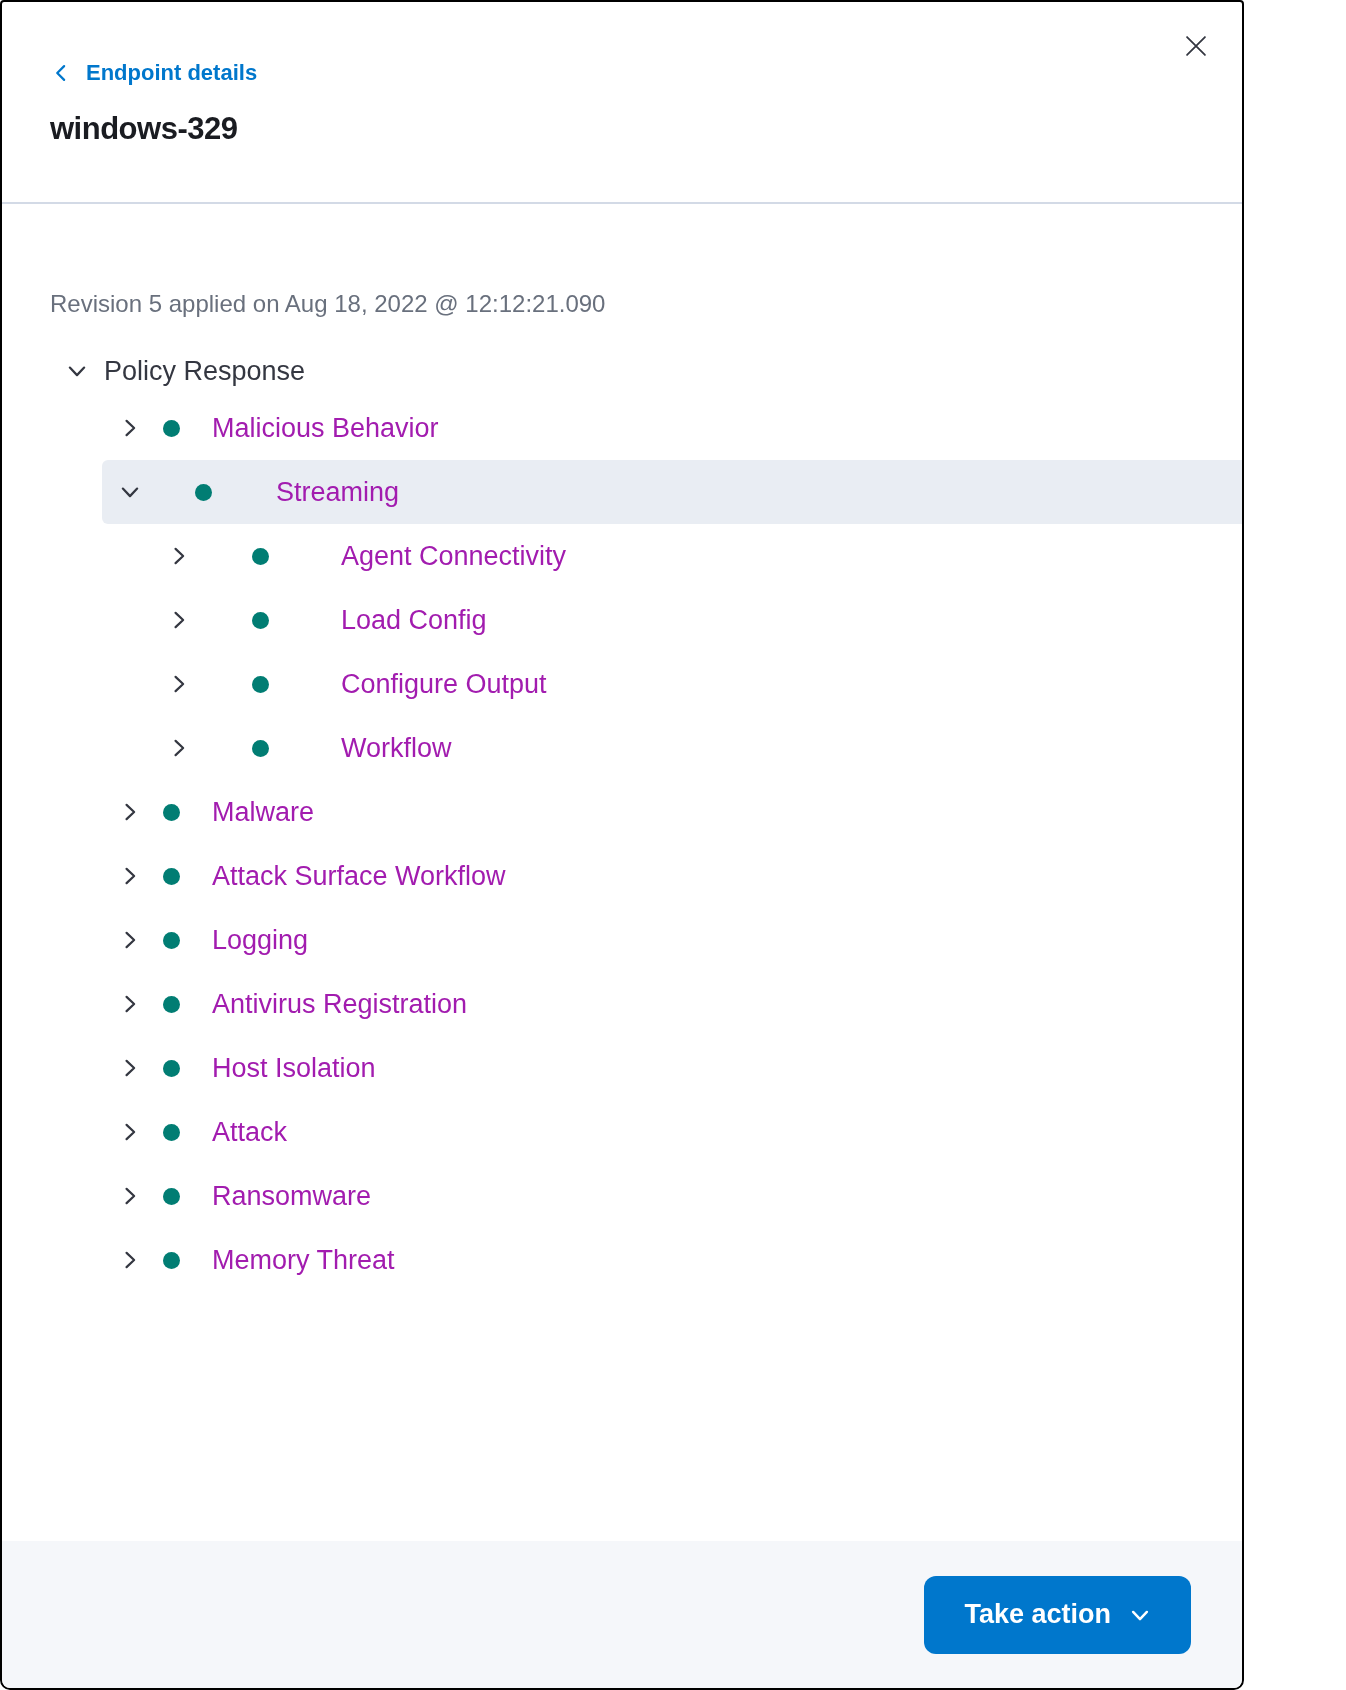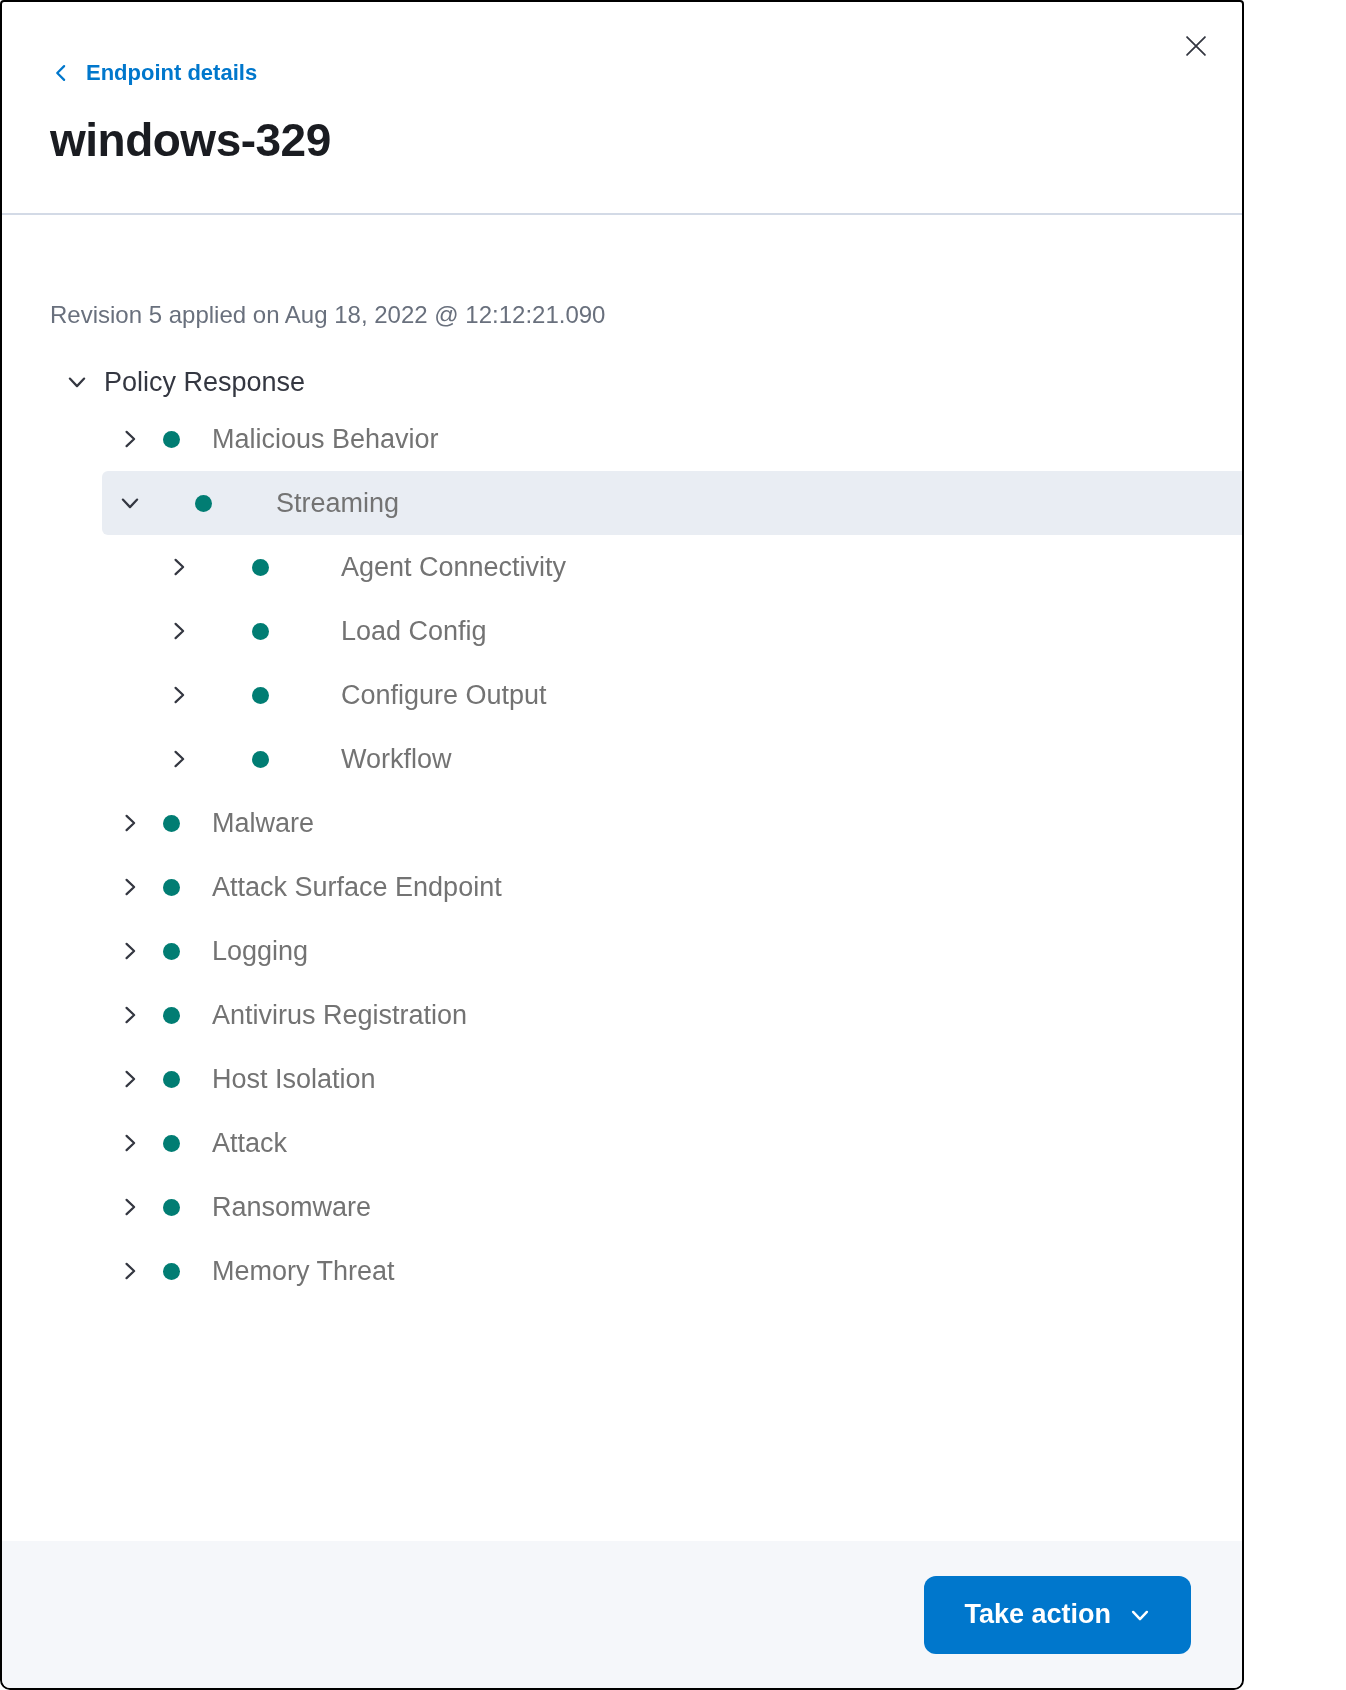--- a/index.html
+++ b/index.html
@@ -28,22 +28,22 @@
     gap: 14px;
     color: #0077CC;
     font-size: 22px;
     font-weight: 700;
     line-height: 30px;
     cursor: pointer;
   }
   .back-link svg { display: block; }
 
   .flyout-title {
-    margin-top: 23px;
-    font-size: 46px;
+    margin-top: 12px;
+    font-size: 31px;
     font-weight: 700;
     line-height: 58px;
     letter-spacing: -0.5px;
     color: #1A1C21;
   }
 
   .header-divider {
     margin-top: 44px;
     height: 0;
     border-top: 2px solid #D3DAE6;
@@ -115,21 +115,21 @@
     margin-left: 22px;
     width: 17px;
     height: 17px;
     border-radius: 50%;
     background: #017D73;
     flex: 0 0 auto;
   }
   .tree-row .row-label {
     margin-left: 32px;
     font-size: 27px;
-    color: #737373;
+    color: #a21caf;
     white-space: nowrap;
   }
 
   
   .footer {
     flex: 0 0 147px;
     background: #F5F7FA;
     display: flex;
     align-items: center;
     justify-content: flex-end;
@@ -264,21 +264,21 @@
         <span class="row-label">Malware</span>
       </div>
 
       <div class="tree-row lvl1">
         <span class="chev">
           <svg width="22" height="22" viewBox="0 0 16 16">
               <path d="M5.5 2.8 L11 8 L5.5 13.2" fill="none" stroke="#343741" stroke-width="1.6" stroke-linecap="round" stroke-linejoin="round"></path>
             </svg>
         </span>
         <span class="dot"></span>
-        <span class="row-label">Attack Surface Endpoint</span>
+        <span class="row-label">Attack Surface Workflow</span>
       </div>
 
       <div class="tree-row lvl1">
         <span class="chev">
           <svg width="22" height="22" viewBox="0 0 16 16">
               <path d="M5.5 2.8 L11 8 L5.5 13.2" fill="none" stroke="#343741" stroke-width="1.6" stroke-linecap="round" stroke-linejoin="round"></path>
             </svg>
         </span>
         <span class="dot"></span>
         <span class="row-label">Logging</span>

